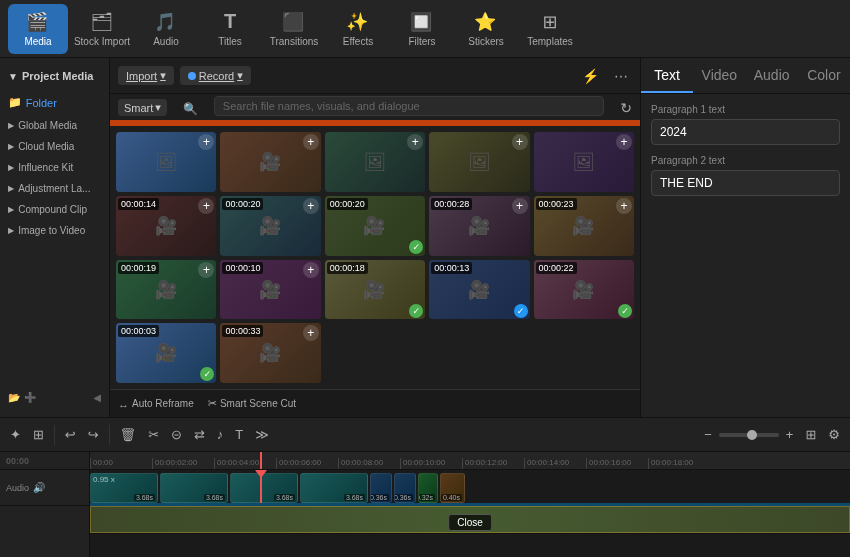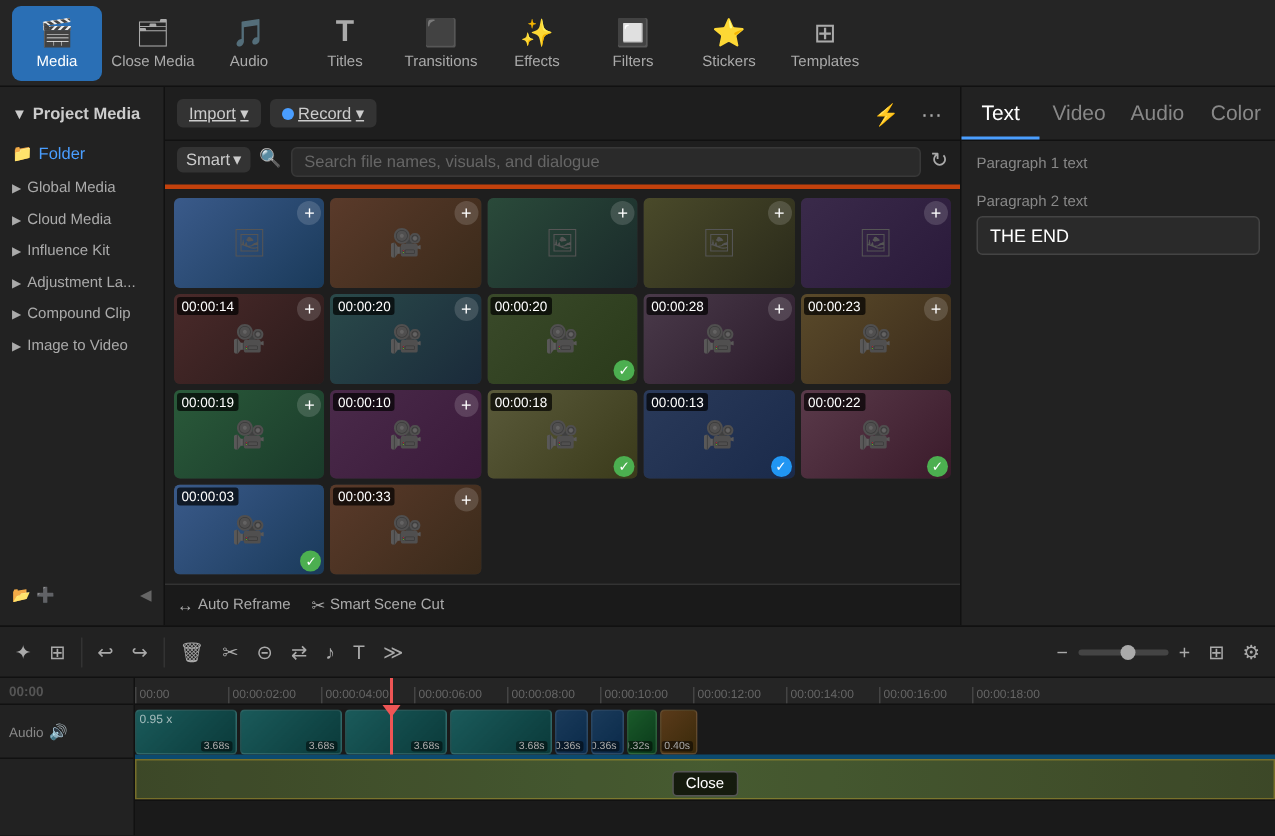--- a/index.html
+++ b/index.html
@@ -135,24 +135,24 @@
       background: none;
       border: none;
       color: #aaa;
       cursor: pointer;
       font-size: 14px;
       padding: 2px 4px;
     }
 
     .search-bar-row {
       display: flex;
-      align-items: flex-start;
+      align-items: flex-end;
       padding: 4px 8px;
-      gap: 6px;
-      border-bottom: 3px solid #c2410c;
+      gap: 16px;
+      border-bottom: 6px solid #c2410c;
       height: 32px;
       flex-shrink: 0;
     }
     .smart-btn {
       display: flex;
       align-items: center;
       background: #333;
       border: none;
       color: #ccc;
       padding: 2px 6px;
@@ -562,21 +562,21 @@
 </head>
 <body>
 
 <div class="top-toolbar">
   <div class="toolbar-item active">
     <span class="toolbar-icon">🎬</span>
     <span>Media</span>
   </div>
   <div class="toolbar-item">
     <span class="toolbar-icon">🗂</span>
-    <span>Close Media</span>
+    <span>Stock Import</span>
   </div>
   <div class="toolbar-item">
     <span class="toolbar-icon">🎵</span>
     <span>Audio</span>
   </div>
   <div class="toolbar-item">
     <span class="toolbar-icon" style="font-size:20px;font-weight:bold;">T</span>
     <span>Titles</span>
   </div>
   <div class="toolbar-item">
@@ -845,20 +845,21 @@
       <div class="right-tab">
         <span>Audio</span>
       </div>
       <div class="right-tab">
         <span>Color</span>
       </div>
     </div>
     <div class="right-panel-body">
       <div class="text-field-group">
         <label>Paragraph 1 text</label>
+        <input type="text" value="2024" style="">
       </div>
       <div class="text-field-group">
         <label>Paragraph 2 text</label>
         <input type="text" value="THE END" style="">
       </div>
     </div>
   </div>
 
 </div>
 

